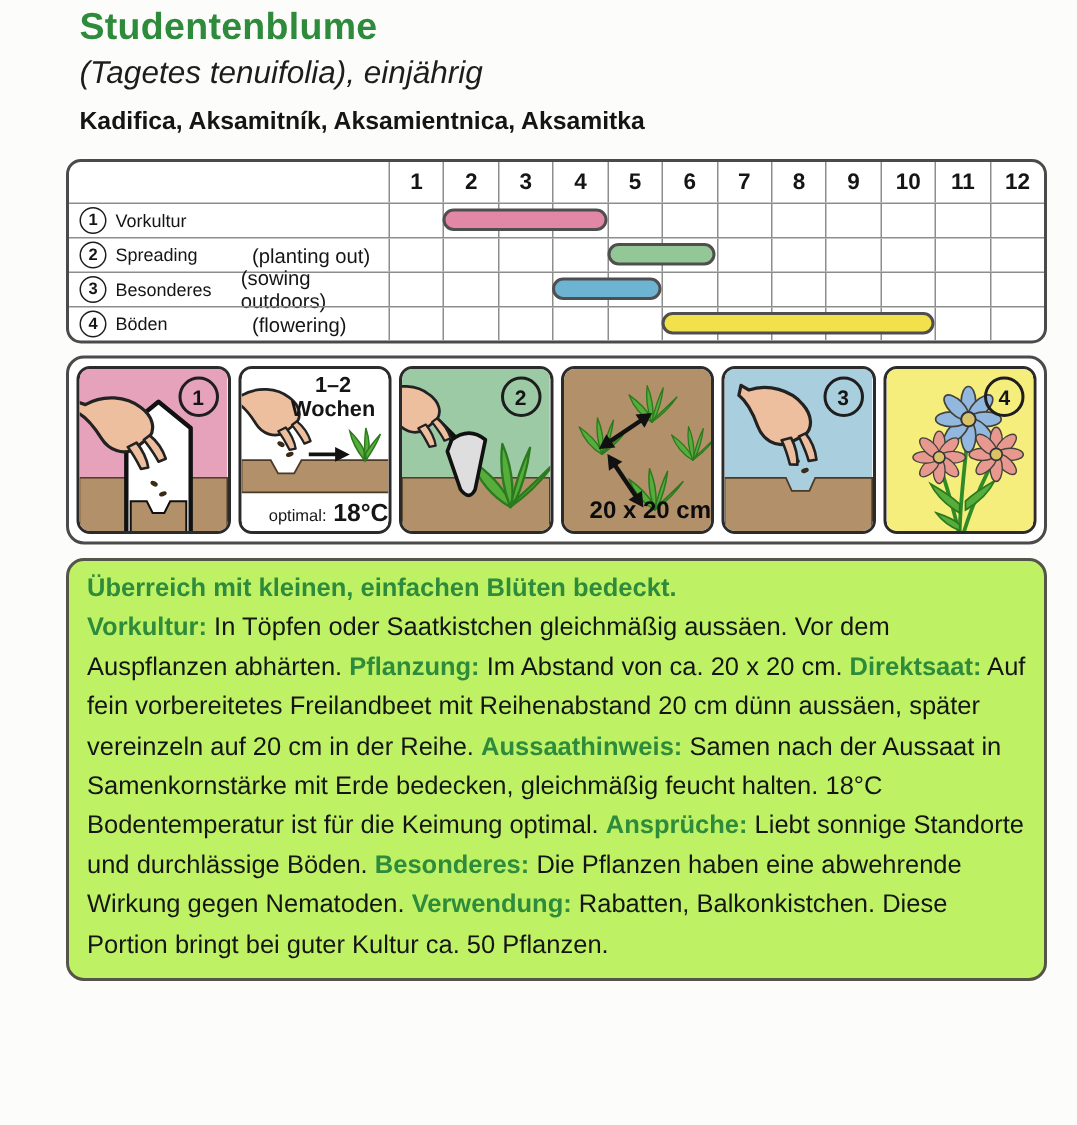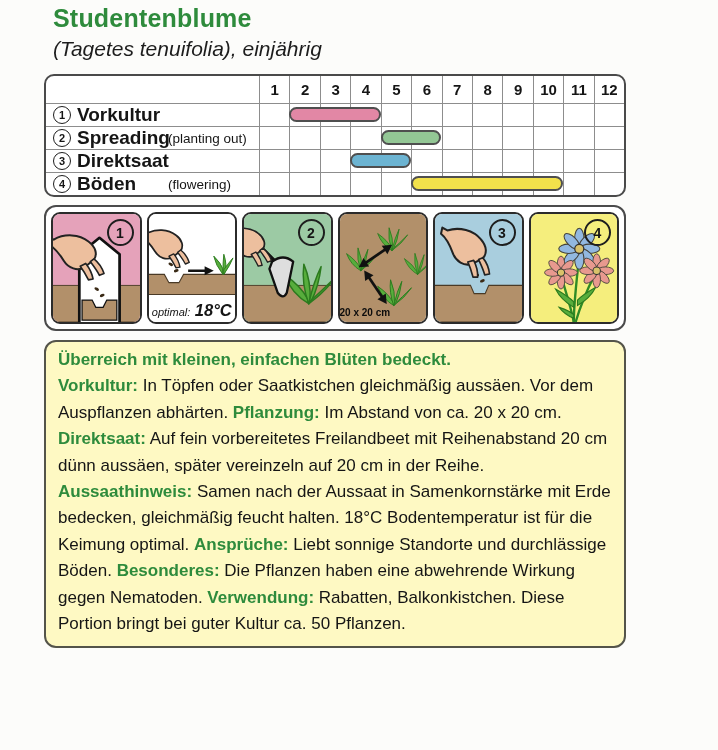--- a/index.html
+++ b/index.html
@@ -1,57 +1,57 @@
 <!DOCTYPE html>
 <html><head>
 <meta charset="utf-8">
 <style>
   html,body{margin:0;padding:0;}
   body{
     width:718px;height:750px;overflow:hidden;position:relative;
     background:#fcfcfa;color:#151515;
     font-family:"Liberation Sans","DejaVu Sans",sans-serif;
   }
-  .page{position:absolute;left:44px;top:0;width:582px;}
+  .page{position:absolute;left:44px;top:0;width:654px;}
 
   
   .hdr{padding:4px 0 0 9px;}
   .title{font-size:25px;font-weight:bold;color:#2e8b3c;letter-spacing:.2px;}
   .subtitle{font-size:21px;font-style:italic;margin-top:4px;color:#1d1d1d;}
   .syns{margin-top:9px;font-size:16.5px;font-weight:bold;line-height:23px;}
 
   
   .cal-box{margin-top:13px;border:2px solid #4a4a4a;border-radius:10px;overflow:hidden;background:#fff;}
   .cal-row{display:flex;height:22px;position:relative;}
   .cal-row.header{height:27px;}
   .cal-row + .cal-row{border-top:1px solid #8d8d8d;}
   .cal-label{width:213px;flex:none;display:flex;align-items:center;padding-left:7px;box-sizing:border-box;}
   .circ{display:inline-flex;width:16px;height:16px;flex:none;border:1.4px solid #1e1e1e;border-radius:50%;
         align-items:center;justify-content:center;font-size:11px;font-weight:bold;margin-right:6px;}
-  .cal-de{width:91px;font-size:19px;font-weight:bold;}
+  .cal-de{width:91px;font-size:12px;font-weight:normal;}
   .cal-en{font-size:13.5px;}
   .cal-track{flex:1;display:flex;position:relative;}
   .cal-cell{flex:1;border-left:1px solid #8d8d8d;box-sizing:border-box;display:flex;align-items:center;justify-content:center;}
   .cal-row.header .cal-cell{font-weight:bold;font-size:15px;}
   .cal-bar{position:absolute;top:2.5px;height:15px;border:2px solid #4f4f4f;border-radius:9px;box-sizing:border-box;}
 
   
   .picto-box{margin-top:8px;border:2px solid #4a4a4a;border-radius:12px;padding:5px;display:flex;gap:5px;background:#fff;height:126px;box-sizing:border-box;}
   .tile{flex:1;border:2px solid #2b2b2b;border-radius:9px;position:relative;overflow:hidden;background:#fff;}
   .tile svg{position:absolute;left:0;top:0;width:100%;height:100%;}
   .tile-num{position:absolute;top:5px;right:6px;width:23px;height:23px;border:2px solid #1e1e1e;border-radius:50%;
             display:flex;align-items:center;justify-content:center;font-weight:bold;font-size:14px;z-index:2;}
   .t2-head{position:absolute;top:3px;left:26%;right:1%;text-align:center;font-weight:bold;font-size:14.5px;line-height:16px;z-index:2;}
-  .t2-foot{position:absolute;bottom:2px;left:0;right:0;text-align:center;z-index:2;white-space:nowrap;font-style:italic;}
+  .t2-foot{position:absolute;bottom:2px;left:0;right:0;text-align:right;z-index:2;white-space:nowrap;}
   .t2-foot .opt{font-size:11px;}
   .t2-foot .val{font-size:16.5px;font-weight:bold;}
-  .t4-caption{position:absolute;bottom:4px;left:0;right:0;text-align:left;font-weight:bold;font-size:10px;color:#0c0c0c;z-index:2;}
-
-  
-  .desc-box{margin-top:9px;border:2px solid #54544a;border-radius:12px;background:#fef9c3;
+  .t4-caption{position:absolute;bottom:4px;left:0;right:0;text-align:right;font-weight:bold;font-size:16px;color:#0c0c0c;z-index:2;}
+
+  
+  .desc-box{margin-top:9px;border:2px solid #54544a;border-radius:12px;background:#bef264;
             padding:5px 12px 9px;font-size:17px;line-height:26.4px;}
   .desc-head{color:#2e8b3c;font-weight:bold;}
   .kw{color:#2e8b3c;font-weight:bold;}
 
   
   .content-note{margin-top:9px;font-size:14.5px;line-height:21px;padding-right:4px;}
 </style>
 </head>
 <body>
 
@@ -92,20 +92,21 @@
     </g>
   </defs>
 </svg>
 
 <div class="page">
 
   <div class="hdr">
     <div class="title">Studentenblume</div>
     <div class="subtitle">(Tagetes tenuifolia), einjährig</div>
     <div class="syns">
+      <div>Kadifica, Aksamitník, Aksamientnica, Aksamitka</div>
     </div>
   </div>
 
   <div class="cal-box">
     <div class="cal-row header">
       <div class="cal-label"></div>
       <div class="cal-track">
           <div class="cal-cell">1</div>
           <div class="cal-cell">2</div>
           <div class="cal-cell">3</div>
@@ -162,21 +163,22 @@
           <div class="cal-cell"></div>
           <div class="cal-cell"></div>
           <div class="cal-cell"></div>
           <div class="cal-bar" style="left: 33.3333%; width: 16.6667%; background: rgb(147, 199, 149);"></div>
         </div>
     </div>
 
     <div class="cal-row">
       <div class="cal-label">
         <span class="circ">3</span>
-        <span class="cal-de">Direktsaat</span>
+        <span class="cal-de">Besonderes</span>
+        <span class="cal-en">(sowing outdoors)</span>
       </div>
       <div class="cal-track">
           <div class="cal-cell"></div>
           <div class="cal-cell"></div>
           <div class="cal-cell"></div>
           <div class="cal-cell"></div>
           <div class="cal-cell"></div>
           <div class="cal-cell"></div>
           <div class="cal-cell"></div>
           <div class="cal-cell"></div>
@@ -233,20 +235,24 @@
         <use href="#seeds" transform="translate(27,55)"></use>
         <use href="#hand" transform="translate(26,30) scale(0.85)"></use>
         <line x1="46" y1="62" x2="66" y2="62" stroke="#111" stroke-width="2.6"></line>
         <polygon points="74,62 64,57 64,67" fill="#111"></polygon>
         <g fill="#57ad3c" stroke="#2b7a1e" stroke-width="1">
           <path d="M84,66 Q76,56 74,46 Q82,54 84,60 Z"></path>
           <path d="M84,66 Q84,52 85,44 Q89,56 86,64 Z"></path>
           <path d="M85,66 Q92,56 95,48 Q88,56 85,61 Z"></path>
         </g>
       </svg>
+      <div class="t2-head">
+        <div>1–2</div>
+        <div>Wochen</div>
+      </div>
       <div class="t2-foot">
         <span class="opt">optimal:</span>
         <span class="val">18°C</span>
       </div>
     </div>
 
     <div class="tile">
       <svg viewBox="0 0 101 118" preserveAspectRatio="xMidYMid slice">
         <rect width="101" height="118" fill="#9ccaa4"></rect>
         <rect y="78" width="101" height="40" fill="#b2906a" stroke="#4a3a26" stroke-width="1"></rect>

